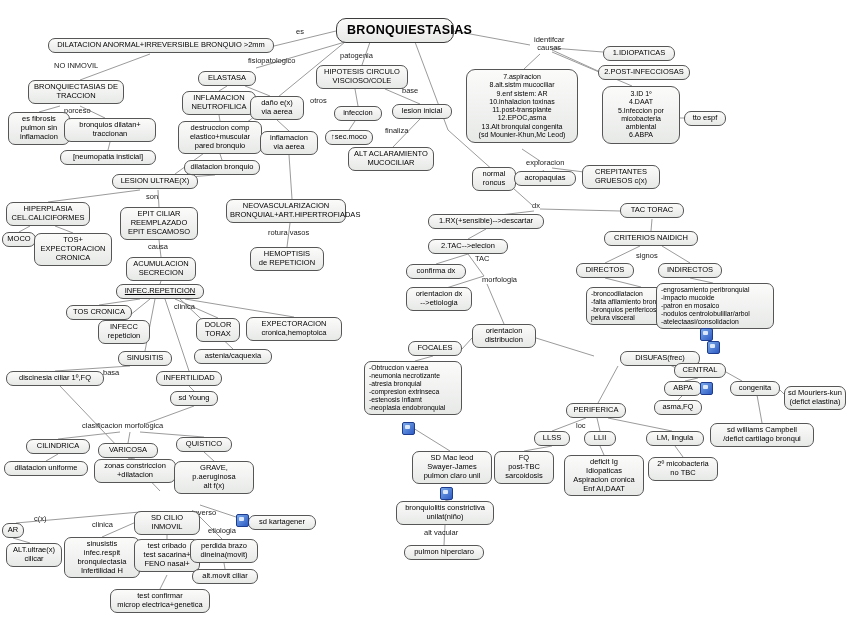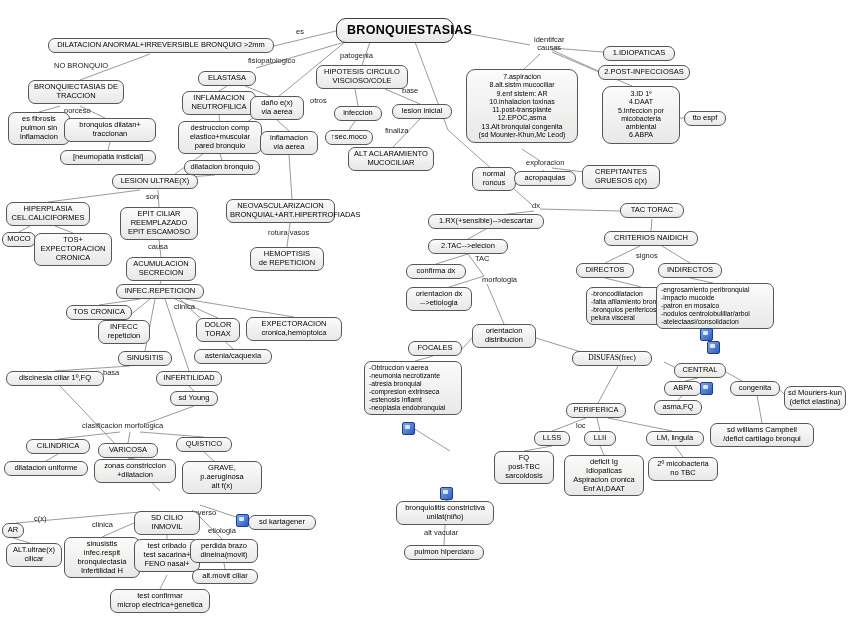--- a/index.html
+++ b/index.html
@@ -147,21 +147,21 @@
 CEL.CALICIFORMES</div>
     <div class="node " style="left: 2px; top: 232px; width: 34px;">MOCO</div>
     <div class="node " style="left: 34px; top: 233px; width: 78px;">TOS+
 EXPECTORACION
 CRONICA</div>
     <div class="node " style="left: 120px; top: 207px; width: 78px;">EPIT CILIAR
 REEMPLAZADO
 EPIT ESCAMOSO</div>
     <div class="node " style="left: 126px; top: 257px; width: 70px;">ACUMULACION
 SECRECION</div>
-    <div class="node " style="left: 116px; top: 284px; width: 88px;">INFEC.REPETICION</div>
+    <div class="node " style="left: 116px; top: 284px; width: 88px; text-decoration: underline;">INFEC.REPETICION</div>
     <div class="node " style="left: 66px; top: 305px; width: 66px;">TOS CRONICA</div>
     <div class="node " style="left: 98px; top: 320px; width: 52px;">INFECC
 repeticion</div>
     <div class="node " style="left: 196px; top: 318px; width: 44px;">DOLOR
 TORAX</div>
     <div class="node " style="left: 246px; top: 317px; width: 96px;">EXPECTORACION
 cronica,hemoptoica</div>
     <div class="node " style="left: 118px; top: 351px; width: 54px;">SINUSITIS</div>
     <div class="node " style="left: 194px; top: 349px; width: 78px;">astenia/caquexia</div>
     <div class="node " style="left: 6px; top: 371px; width: 98px;">discinesia ciliar 1º,FQ</div>
@@ -178,21 +178,21 @@
     <div class="node " style="left: 260px; top: 131px; width: 58px;">inflamacion
 via aerea</div>
     <div class="node " style="left: 184px; top: 160px; width: 76px; text-align: center;">dilatacion bronquio</div>
     <div class="node " style="left: 316px; top: 65px; width: 92px;">HIPOTESIS CIRCULO
 VISCIOSO/COLE</div>
     <div class="node " style="left: 334px; top: 106px; width: 48px;">infeccion</div>
     <div class="node " style="left: 325px; top: 130px; width: 48px;">↑sec.moco</div>
     <div class="node " style="left: 392px; top: 104px; width: 60px;">lesion inicial</div>
     <div class="node " style="left: 348px; top: 147px; width: 86px;">ALT ACLARAMIENTO
 MUCOCILIAR</div>
-    <div class="node " style="left: 226px; top: 199px; width: 109px;">NEOVASCULARIZACION
+    <div class="node " style="left: 226px; top: 199px; width: 120px;">NEOVASCULARIZACION
 BRONQUIAL+ART.HIPERTROFIADAS</div>
     <div class="node " style="left: 250px; top: 247px; width: 74px;">HEMOPTISIS
 de REPETICION</div>
     <div class="node " style="left: 603px; top: 46px; width: 72px;">1.IDIOPATICAS</div>
     <div class="node " style="left: 598px; top: 65px; width: 92px;">2.POST-INFECCIOSAS</div>
     <div class="node big" style="left: 466px; top: 69px; width: 112px;">7.aspiracion
 8.alt.sistm mucociliar
 9.enf sistem: AR
 10.inhalacion toxinas
 11.post-transplante
@@ -231,21 +231,21 @@
 --&gt;etiologia</div>
     <div class="node " style="left: 472px; top: 324px; width: 64px;">orientacion
 distribucion</div>
     <div class="node " style="left: 408px; top: 341px; width: 54px;">FOCALES</div>
     <div class="node list" style="left: 364px; top: 361px; width: 98px;">-Obtruccion v.aerea
 -neumonia necrotizante
 -atresia bronquial
 -compresion extrinseca
 -estenosis inflamt
 -neoplasia endobronquial</div>
-    <div class="node " style="left: 572px; top: 351px; width: 80px; font-family: Liberation Serif, serif;">DISUFAS(frec)</div>
+    <div class="node " style="left: 620px; top: 351px; width: 80px;">DISUFAS(frec)</div>
     <div class="node " style="left: 674px; top: 363px; width: 52px;">CENTRAL</div>
     <div class="node " style="left: 664px; top: 381px; width: 38px;">ABPA</div>
     <div class="node " style="left: 654px; top: 400px; width: 48px;">asma,FQ</div>
     <div class="node " style="left: 730px; top: 381px; width: 50px;">congenita</div>
     <div class="node " style="left: 784px; top: 386px; width: 62px;">sd Mouriers-kun
 (defict elastina)</div>
     <div class="node " style="left: 710px; top: 423px; width: 104px;">sd williams Campbell
 /defict cartilago bronqui</div>
     <div class="node " style="left: 566px; top: 403px; width: 60px;">PERIFERICA</div>
     <div class="node " style="left: 534px; top: 431px; width: 36px;">LLSS</div>
@@ -253,51 +253,54 @@
     <div class="node " style="left: 646px; top: 431px; width: 58px;">LM, lingula</div>
     <div class="node " style="left: 494px; top: 451px; width: 60px;">FQ
 post-TBC
 sarcoidosis</div>
     <div class="node " style="left: 564px; top: 455px; width: 80px;">deficit Ig
 Idiopaticas
 Aspiracion cronica
 Enf AI,DAAT</div>
     <div class="node " style="left: 648px; top: 457px; width: 70px;">2º micobacteria
 no TBC</div>
+    <div class="node " style="left: 412px; top: 451px; width: 80px;">SD Mac leod
+Swayer-James
+pulmon claro unil</div>
     <div class="node " style="left: 396px; top: 501px; width: 98px;">bronquiolitis constrictiva
 unilat(niño)</div>
     <div class="node " style="left: 404px; top: 545px; width: 80px;">pulmon hiperclaro</div>
     <div class="node " style="left: 26px; top: 439px; width: 64px;">CILINDRICA</div>
     <div class="node " style="left: 98px; top: 443px; width: 60px;">VARICOSA</div>
     <div class="node " style="left: 176px; top: 437px; width: 56px;">QUISTICO</div>
     <div class="node " style="left: 4px; top: 461px; width: 84px;">dilatacion uniforme</div>
     <div class="node " style="left: 94px; top: 459px; width: 82px;">zonas constriccion
 +dilatacion</div>
-    <div class="node " style="left: 174px; top: 461px; width: 80px; margin-left: 8px;">GRAVE, p.aeruginosa
+    <div class="node " style="left: 174px; top: 461px; width: 80px;">GRAVE, p.aeruginosa
 alt f(x)</div>
     <div class="node " style="left: 134px; top: 491px; width: 66px; margin-top: 20px;">SD CILIO
 INMOVIL</div>
     <div class="node " style="left: 2px; top: 523px; width: 22px;">AR</div>
     <div class="node " style="left: 6px; top: 543px; width: 56px;">ALT.ultrae(x)
 cilicar</div>
     <div class="node " style="left: 64px; top: 537px; width: 76px;">sinusistis
 infec.respit
 bronquiectasia
 Infertilidad H</div>
     <div class="node " style="left: 134px; top: 539px; width: 66px;">test cribado
 test sacarina+
 FENO nasal+</div>
     <div class="node " style="left: 248px; top: 515px; width: 68px;">sd kartagener</div>
     <div class="node " style="left: 190px; top: 539px; width: 68px;">perdida brazo
 dineina(movit)</div>
     <div class="node " style="left: 192px; top: 569px; width: 66px;">alt.movit ciliar</div>
     <div class="node " style="left: 110px; top: 589px; width: 100px;">test confirmar
 microp electrica+genetica</div>
     <div class="lbl" style="left: 296px; top: 28px;">es</div>
-    <div class="lbl" style="left: 54px; top: 62px;">NO BRONQUIO</div>
+    <div class="lbl" style="left: 54px; top: 62px;">NO INMOVIL</div>
     <div class="lbl" style="left: 64px; top: 107px;">porceso</div>
     <div class="lbl" style="left: 146px; top: 193px;">son</div>
     <div class="lbl" style="left: 148px; top: 243px;">causa</div>
     <div class="lbl" style="left: 174px; top: 303px;">clinica</div>
     <div class="lbl" style="left: 103px; top: 369px;">basa</div>
     <div class="lbl" style="left: 248px; top: 57px;">fisiopatologico</div>
     <div class="lbl" style="left: 340px; top: 52px;">patogenia</div>
     <div class="lbl" style="left: 310px; top: 97px;">otros</div>
     <div class="lbl" style="left: 402px; top: 87px;">base</div>
     <div class="lbl" style="left: 385px; top: 127px;">finaliza</div>

